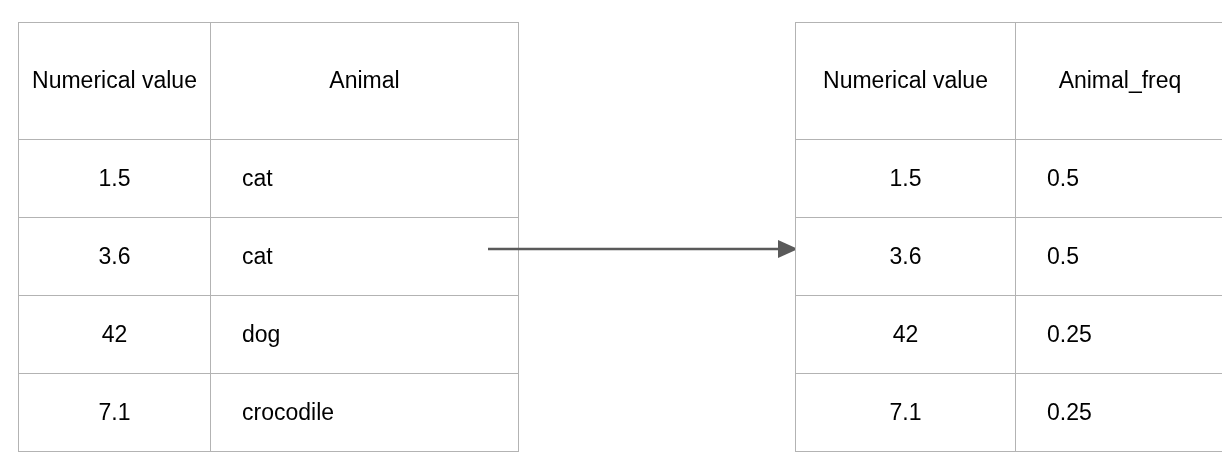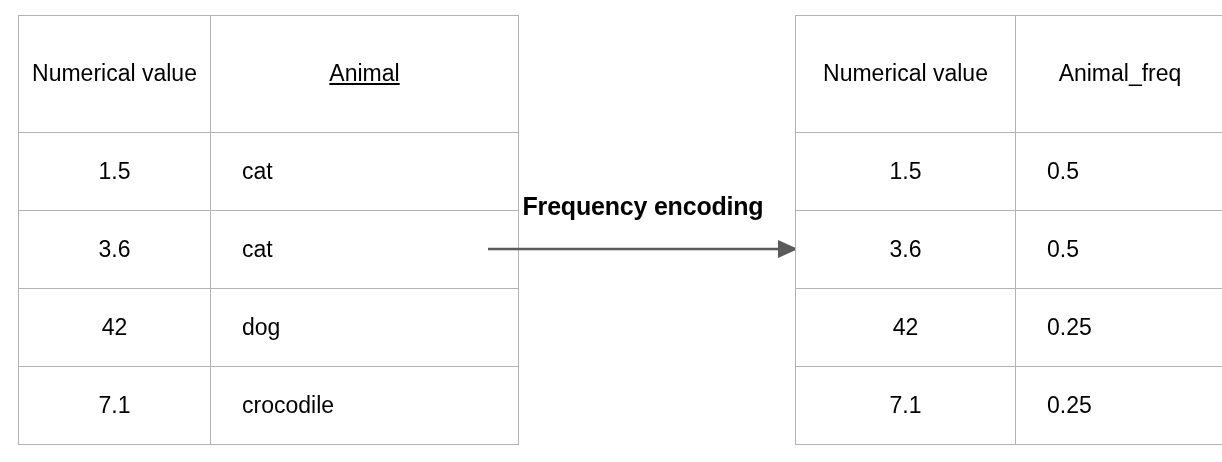--- a/index.html
+++ b/index.html
@@ -23,20 +23,21 @@
     width: 1222px;
     height: 462px;
   }
 
   
   .data-table {
     position: absolute;
     border-collapse: collapse;
     table-layout: fixed;
     background: #ec4899;
+    margin-top: 7px;
   }
   .data-table td,
   .data-table th {
     border: 1px solid #b3b3b3;
     font-weight: normal;
     font-size: 23px;
     line-height: 1.18;
     color: #000000;
     background: #ffffff;
     vertical-align: middle;
@@ -54,21 +55,21 @@
     padding: 4px 6px 4px 31px;
   }
 
   
   #table-source {
     left: 18px;
     top: 15px;
     width: 474px;
   }
   #table-source .w-num { width: 179px; }
-  #table-source .w-cat { width: 295px; text-decoration: underline; }
+  #table-source .w-cat { width: 295px; }
   #table-source .hdr-row th { height: 108px; }
   #table-source .body-row td { height: 69px; }
 
   
   #table-result {
     left: 795px;
     top: 15px;
     width: 403px;
   }
   #table-result .w-num { width: 207px; }
@@ -120,21 +121,20 @@
         <td class="col-num">42</td>
         <td class="col-cat">dog</td>
       </tr>
       <tr class="body-row">
         <td class="col-num">7.1</td>
         <td class="col-cat">crocodile</td>
       </tr>
     </tbody>
   </table>
 
-  <div id="transform-label">Frequency encoding</div>
 
   <svg id="transform-arrow" viewBox="0 0 314 34" aria-hidden="true">
     <line x1="2" y1="17" x2="292" y2="17" stroke="#5a5a5a" stroke-width="2.6"></line>
     <polygon points="292,8 312,17 292,26" fill="#5a5a5a"></polygon>
   </svg>
 
   <table class="data-table" id="table-result">
     <tbody>
       <tr class="hdr-row">
         <th class="w-num">Numerical value</th>

